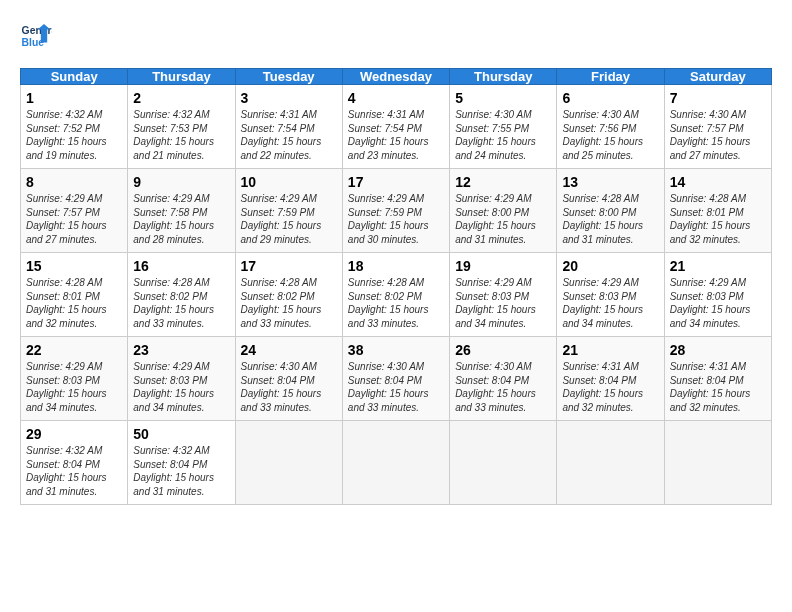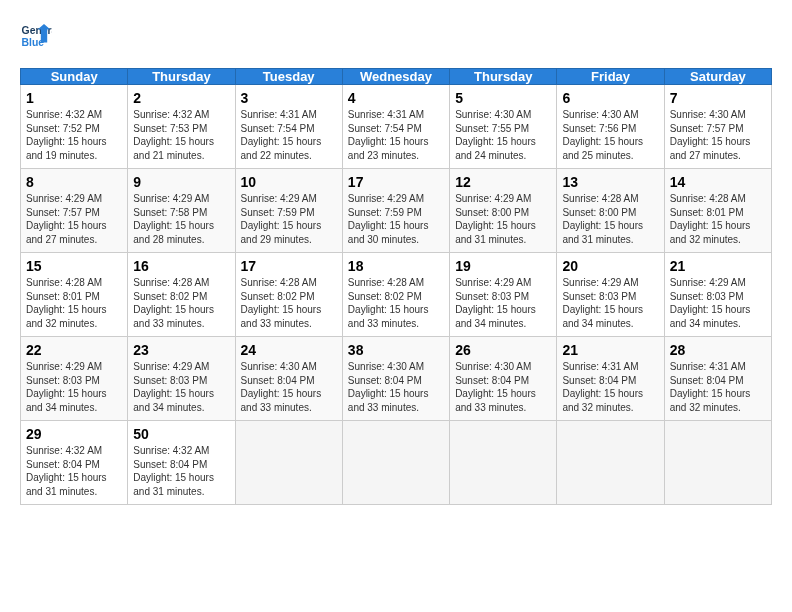--- a/index.html
+++ b/index.html
@@ -68,20 +68,21 @@
       font-size: 14px;
       font-weight: bold;
       color: #000;
       display: block;
       margin-bottom: 2px;
     }
     .day-info {
       font-size: 10px;
       color: #333;
       line-height: 1.35;
+      font-style: italic;
     }
     .row-even td {
       background: #f9f9f9;
     }
   </style>
 </head>
 <body>
 
 <div class="header">
   <div class="logo">

